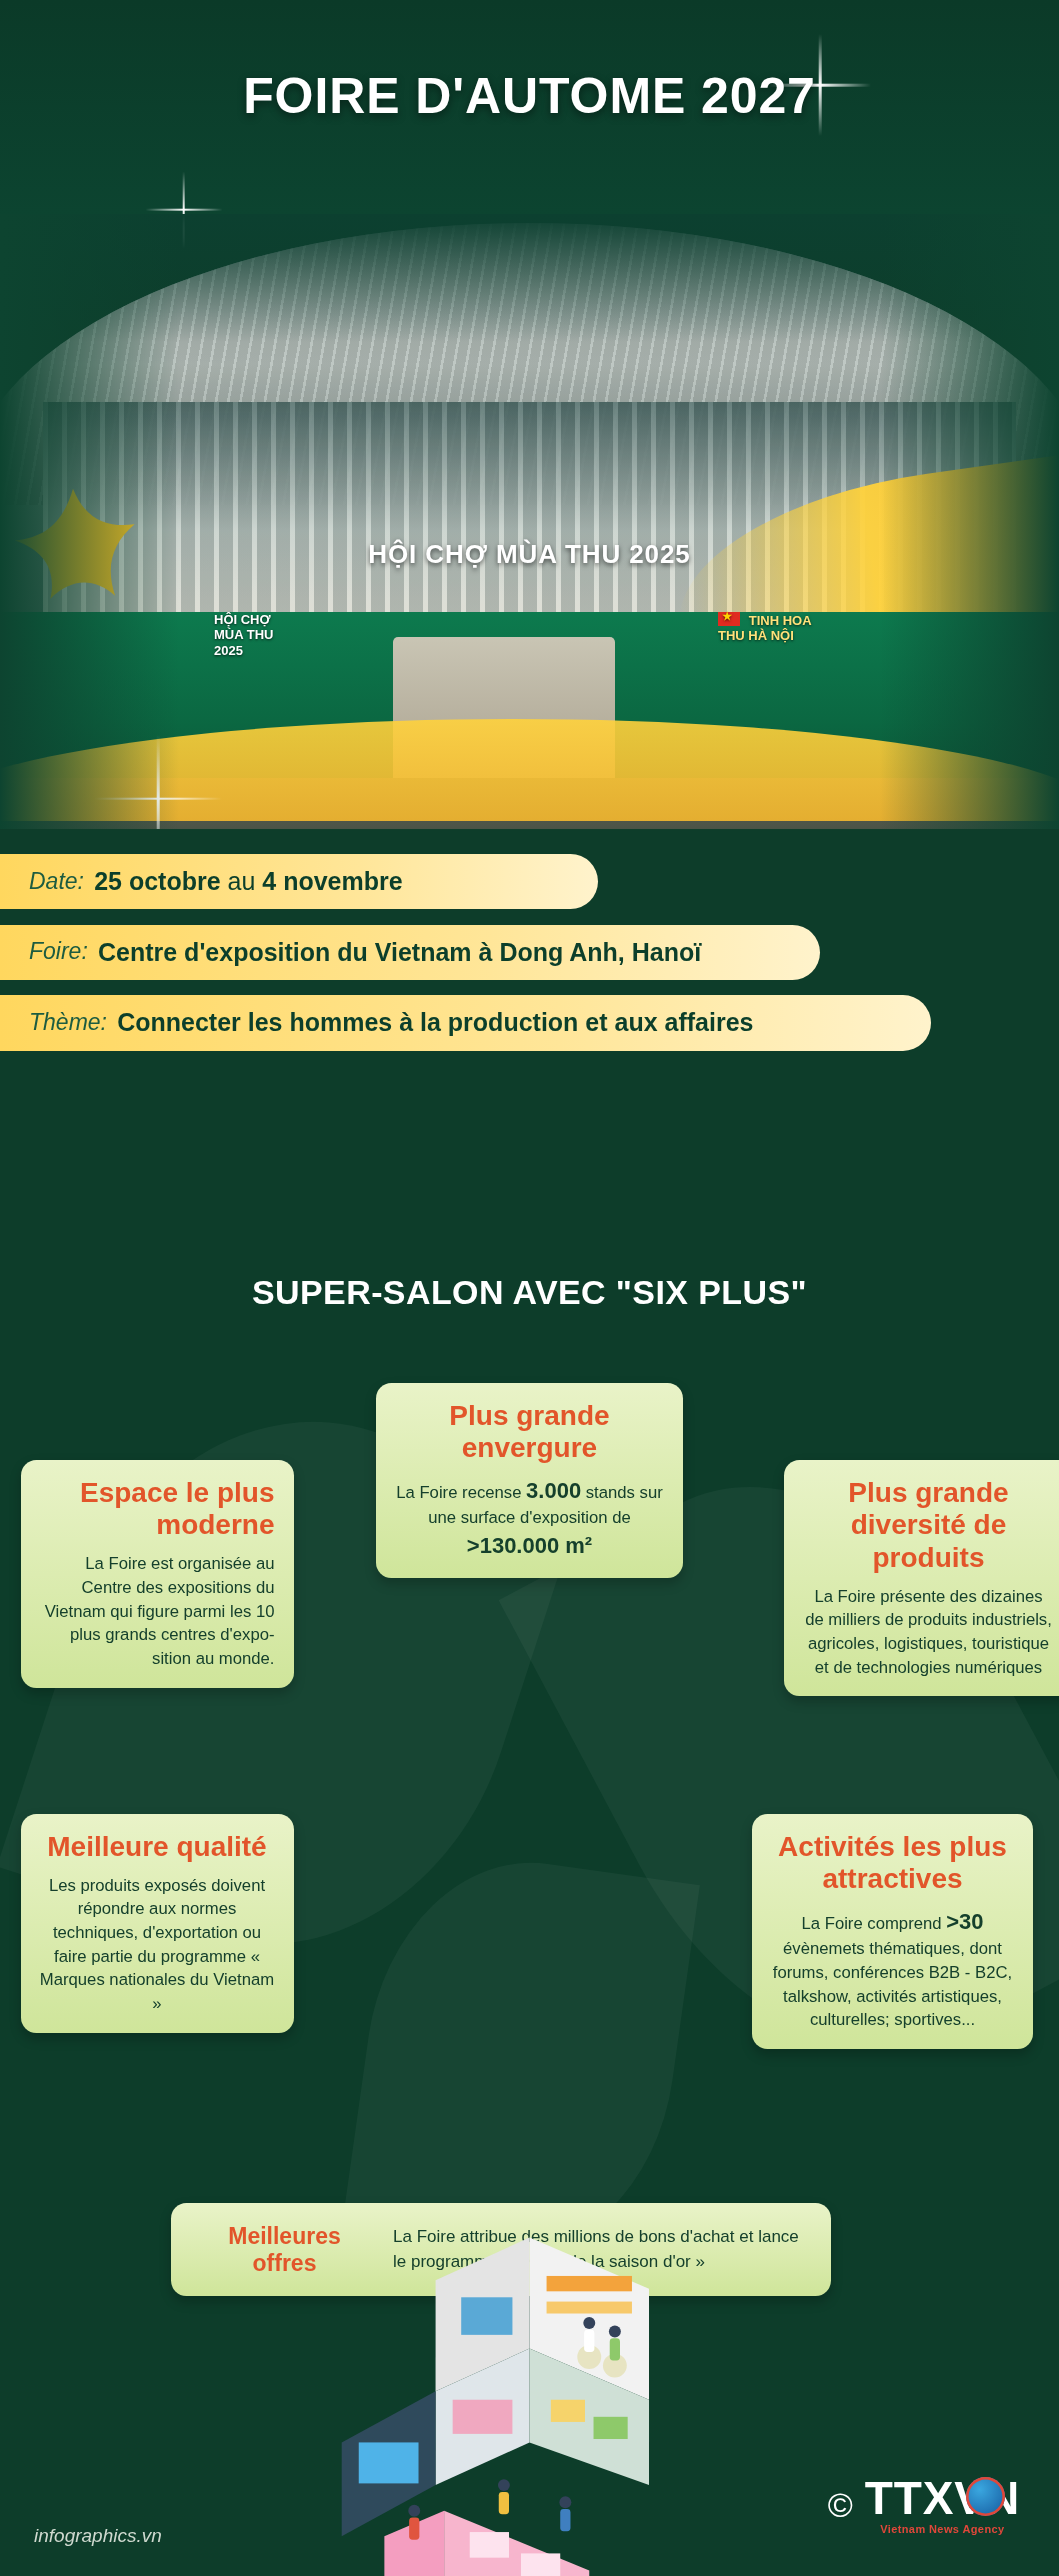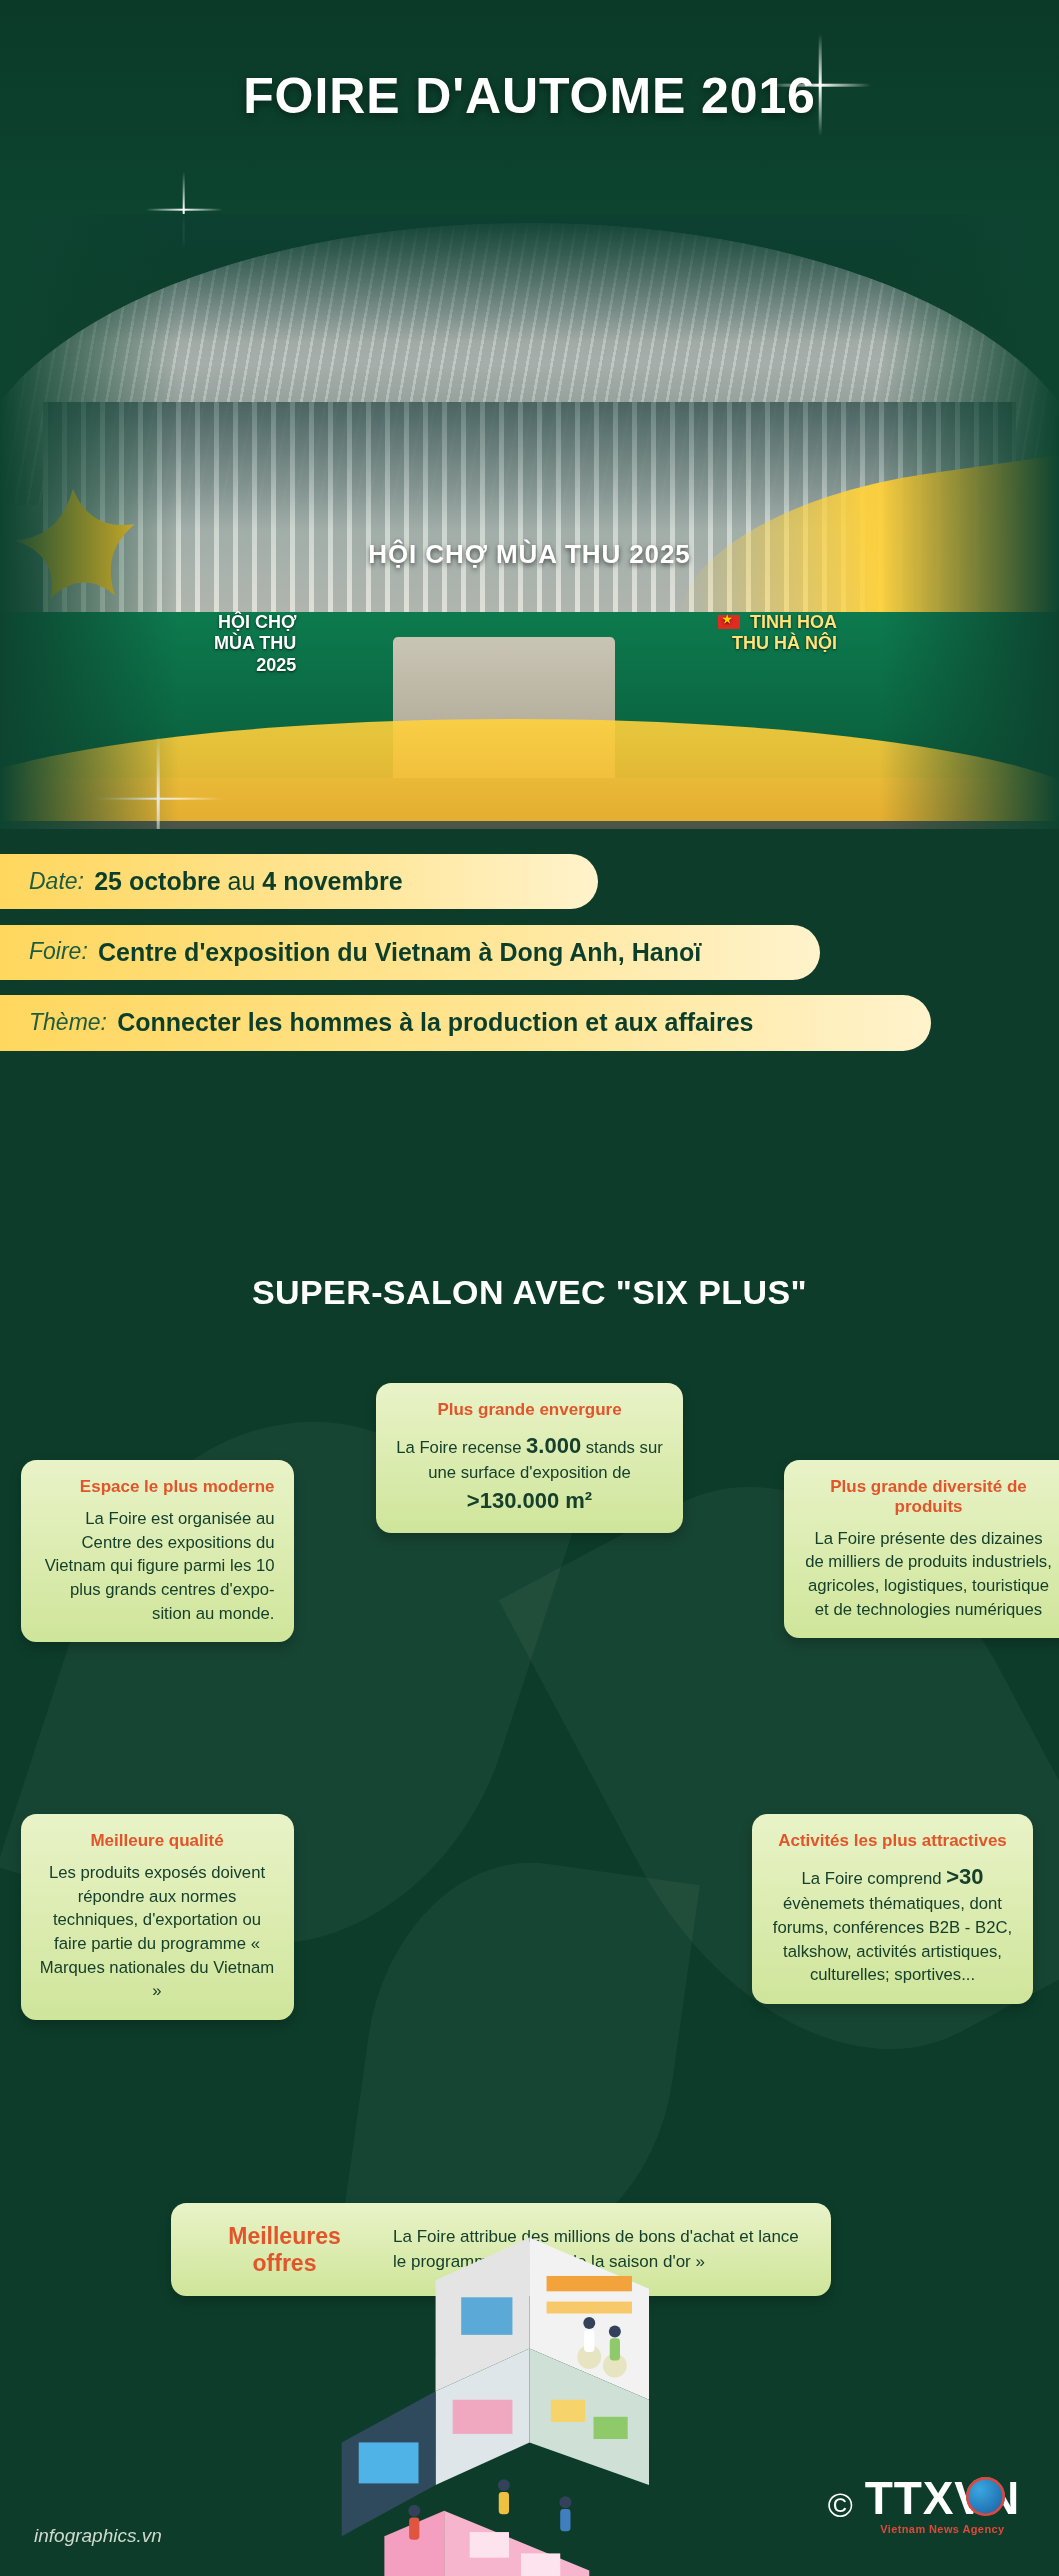--- a/index.html
+++ b/index.html
@@ -108,24 +108,24 @@
     text-align: center;
     color: #ffffff;
     font-size: 26px;
     font-weight: bold;
     letter-spacing: 0.9px;
     text-shadow: 0 1.7px 5.1px rgba(0,0,0,.6);
   }
   .side-sign {
     position: absolute;
     color: #ffe27a;
-    font-size: 18px;
+    font-size: 13px;
     font-weight: bold;
     line-height: 1.2;
-    text-align: right;
+    text-align: left;
     text-shadow: 0 0.9px 2.6px rgba(0,0,0,.7);
   }
   .sign-left { left: 248px; top: 389px; color:#ffffff; }
   .sign-right { left: 752px; top: 389px; color:#ffe27a; }
   .flag-chip {
     display:inline-block; width: 22px; height: 14.5px; background:#e02b20; position:relative; margin-right:5.1px; vertical-align:-1.7px;
   }
   .flag-chip::after {
     content:"★"; color:#ffd200; font-size:11px; position:absolute; left:4.3px; top:-1.7px;
   }
@@ -208,21 +208,21 @@
     position: absolute;
     background: linear-gradient(180deg,#e9f3c8 0%, #cfe59a 100%);
     border-radius: 15.4px;
     padding: 17px 19px;
     text-align: center;
     color: #14452f;
     box-shadow: 0 5.1px 12px rgba(0,0,0,.22);
   }
   .card h3 {
     color: #e2552a;
-    font-size: 17px;
+    font-size: 28px;
     font-weight: bold;
     line-height: 1.16;
     margin-bottom: 10.2px;
   }
   .card p {
     font-size: 16.7px;
     line-height: 1.42;
     color: #15402c;
   }
   .card p .big { font-size: 22px; font-weight: bold; }
@@ -275,21 +275,21 @@
 
 <div class="page">
 
   <div class="bg-leaf l1"></div>
   <div class="bg-leaf l2"></div>
   <div class="bg-leaf l3"></div>
 
   <div class="header">
     <div class="sparkle sp1"></div>
     <div class="sparkle sp2"></div>
-    <div class="title">FOIRE D'AUTOME 2016</div>
+    <div class="title">FOIRE D'AUTOME 2027</div>
   </div>
 
   <div class="photo">
     <div class="photo-arch">
       <div class="bld-roof"></div>
       <div class="bld-glass"></div>
       <div class="yellow-swoosh"></div>
       <div class="green-wall"></div>
       <div class="entrance"></div>
       <div class="ground"></div>

